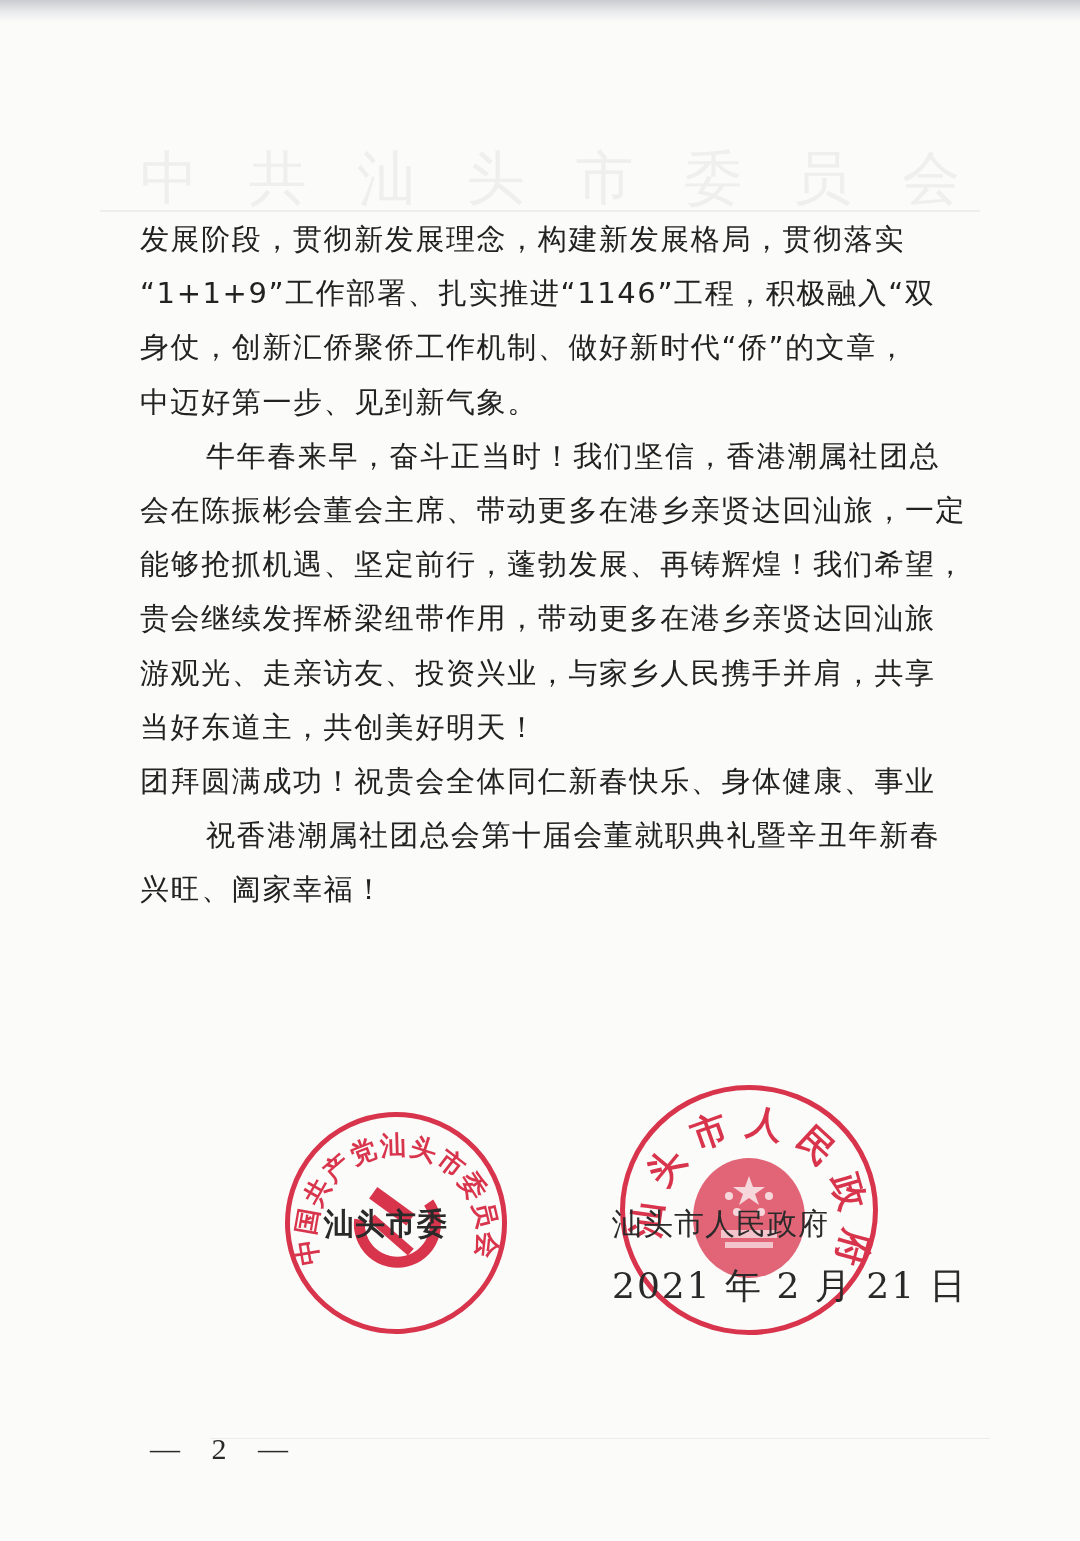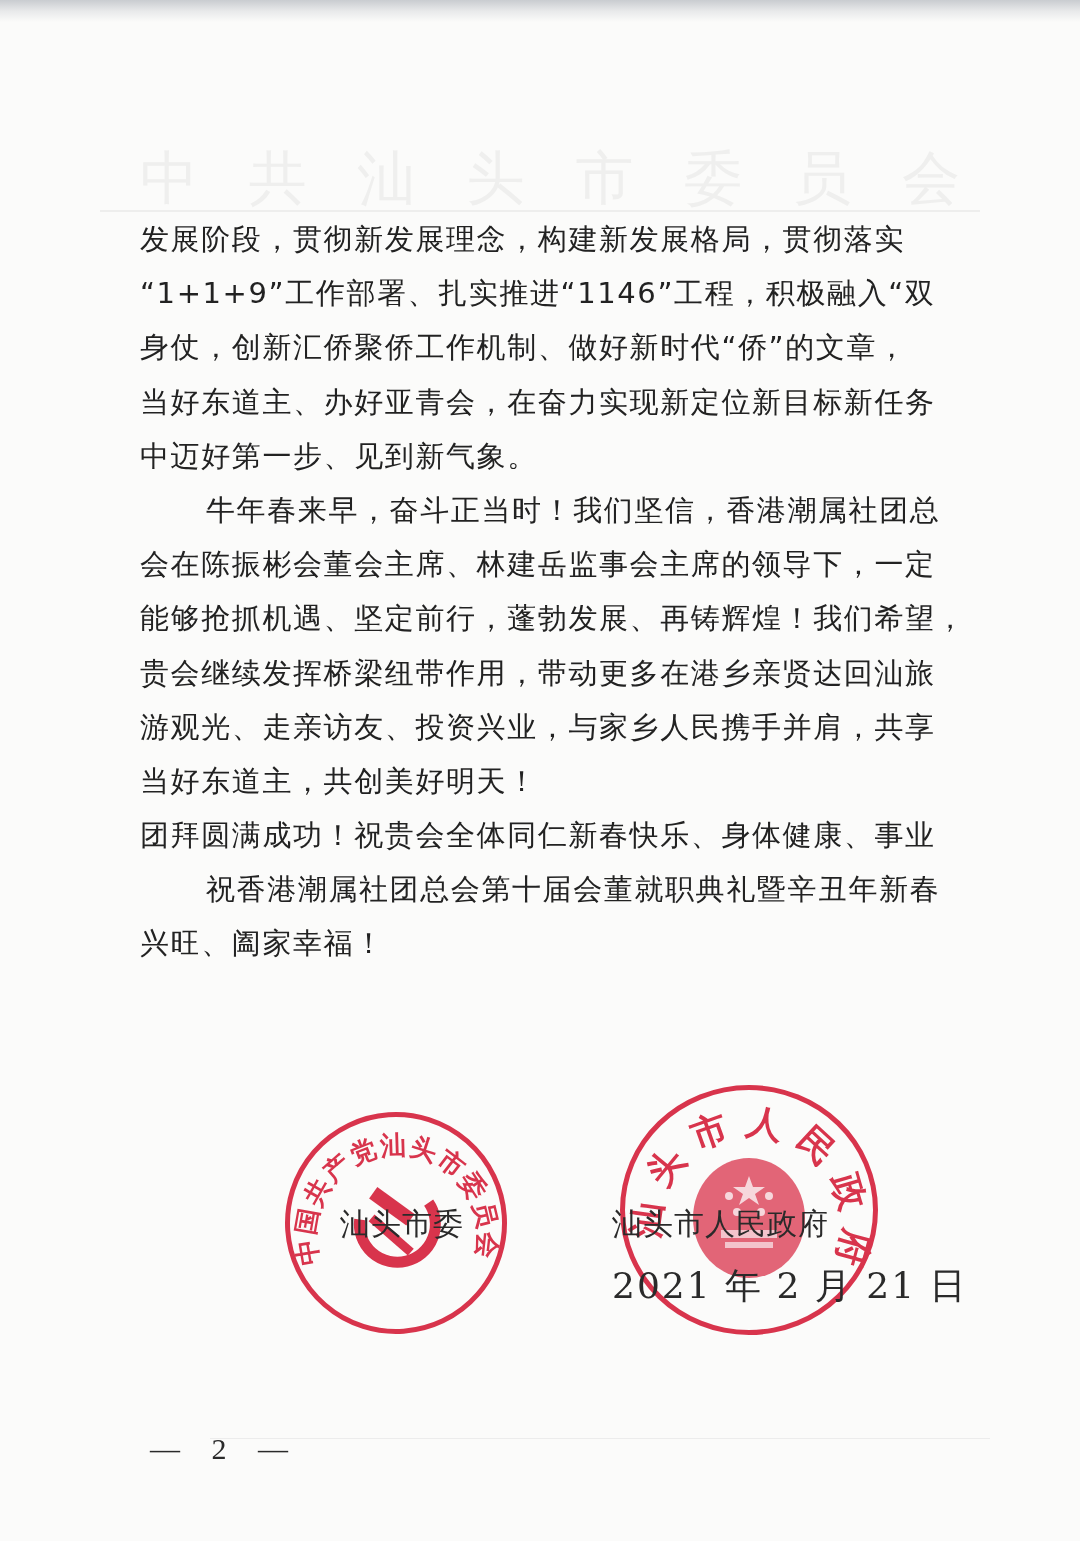--- a/index.html
+++ b/index.html
@@ -85,21 +85,21 @@
   .seal svg { position: absolute; left: 0; top: 0; }
 
   .sig {
     position: absolute;
     font-family: "DejaVu Serif", "Liberation Serif", serif;
     font-size: 30px;
     color: #2a2a2a;
     letter-spacing: 1px;
     white-space: nowrap;
   }
-  .sig-party { left: 340px; top: 1204px; }
+  .sig-party { left: 324px; top: 1204px; font-weight: bold; }
   .sig-gov { left: 612px; top: 1204px; }
   .sig-date {
     left: 612px; top: 1262px;
     font-size: 36px;
     letter-spacing: 2px;
   }
 
   .page-number {
     position: absolute;
     left: 150px;
@@ -134,26 +134,25 @@
     <span>员</span>
     <span>会</span>
   </div>
 <div class="ghost-rule"></div>
 
 <div class="body-text" id="letter-body">
     <div>
       <span class="line">发展阶段，贯彻新发展理念，构建新发展格局，贯彻落实</span>
       <span class="line">“1+1+9”工作部署、扎实推进“1146”工程，积极融入“双</span>
       <span class="line">身仗，创新汇侨聚侨工作机制、做好新时代“侨”的文章，</span>
-      <span class="line">当好东道主、办好亚青会，在奋力实现新定位新目标新任务</span>
       <span class="line">中迈好第一步、见到新气象。</span>
     </div>
     <div>
       <span class="line indent">牛年春来早，奋斗正当时！我们坚信，香港潮属社团总</span>
-      <span class="line">会在陈振彬会董会主席、林建岳监事会主席的领导下，一定</span>
+      <span class="line">会在陈振彬会董会主席、带动更多在港乡亲贤达回汕旅，一定</span>
       <span class="line">能够抢抓机遇、坚定前行，蓬勃发展、再铸辉煌！我们希望，</span>
       <span class="line">贵会继续发挥桥梁纽带作用，带动更多在港乡亲贤达回汕旅</span>
       <span class="line">游观光、走亲访友、投资兴业，与家乡人民携手并肩，共享</span>
       <span class="line">当好东道主，共创美好明天！</span>
     </div>
     <div>
       <span class="line">团拜圆满成功！祝贵会全体同仁新春快乐、身体健康、事业</span>
       <span class="line indent">祝香港潮属社团总会第十届会董就职典礼暨辛丑年新春</span>
       <span class="line">兴旺、阖家幸福！</span>
     </div>

